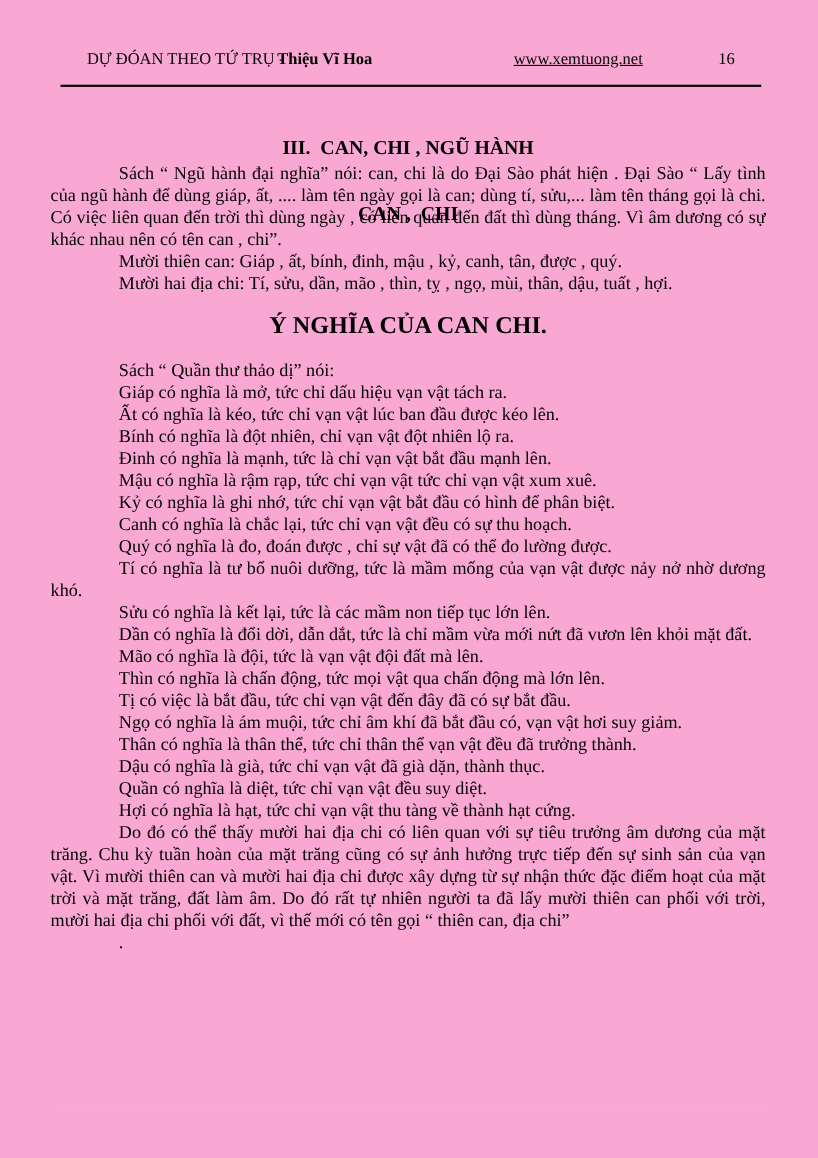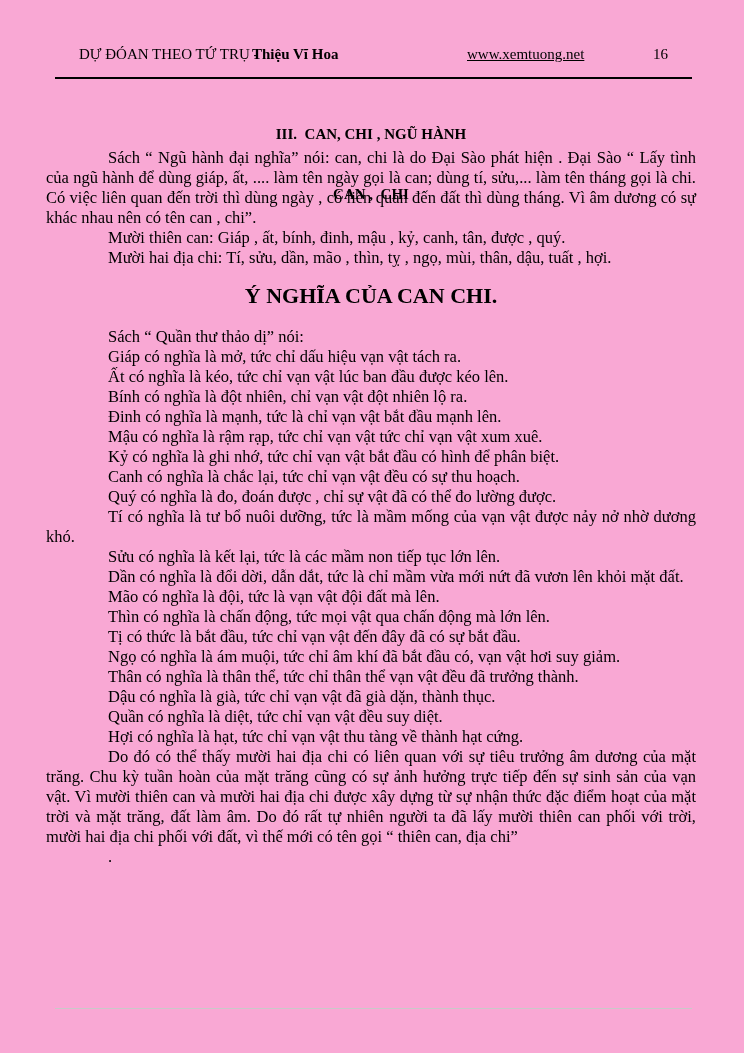--- a/index.html
+++ b/index.html
@@ -33,21 +33,21 @@
   .top-rule    { top: 77px;  border-top: 2px solid #000000; }
   .bottom-rule { top: 1008px; border-top: 1px solid #c9c9c9; }
   
   .chapter {
     position: absolute;
     top: 84px;
     left: 46px;
     width: 650px;
     text-align: center;
     font-weight: bold;
-    font-size: 15px;
+    font-size: 18px;
     line-height: 20px;
     white-space: pre-wrap;
     font-family: Liberation Serif, serif;
   }
   
   .body {
     position: absolute;
     top: 148px;
     left: 46px;
     width: 650px;
@@ -101,21 +101,21 @@
     <p>Đinh có nghĩa là mạnh, tức là chỉ vạn vật bắt đầu mạnh lên.</p>
     <p>Mậu có nghĩa là rậm rạp, tức chỉ vạn vật tức chỉ vạn vật xum xuê.</p>
     <p>Kỷ có nghĩa là ghi nhớ, tức chỉ vạn vật bắt đầu có hình để phân biệt.</p>
     <p>Canh có nghĩa là chắc lại, tức chỉ vạn vật đều có sự thu hoạch.</p>
     <p>Quý có nghĩa là đo, đoán được , chỉ sự vật đã có thể đo lường được.</p>
     <p>Tí có nghĩa là tư bổ nuôi dưỡng, tức là mầm mống của vạn vật được nảy nở nhờ dương khó.</p>
     <p>Sửu có nghĩa là kết lại, tức là các mầm non tiếp tục lớn lên.</p>
     <p>Dần có nghĩa là đổi dời, dẫn dắt, tức là chỉ mầm vừa mới nứt đã vươn lên khỏi mặt đất.</p>
     <p>Mão có nghĩa là đội, tức là vạn vật đội đất mà lên.</p>
     <p>Thìn có nghĩa là chấn động, tức mọi vật qua chấn động mà lớn lên.</p>
-    <p>Tị có thức là bắt đầu, tức chỉ vạn vật đến đây đã có sự bắt đầu.</p>
+    <p>Tị có việc là bắt đầu, tức chỉ vạn vật đến đây đã có sự bắt đầu.</p>
     <p>Ngọ có nghĩa là ám muội, tức chỉ âm khí đã bắt đầu có, vạn vật hơi suy giảm.</p>
     <p>Thân có nghĩa là thân thể, tức chỉ thân thể vạn vật đều đã trưởng thành.</p>
     <p>Dậu có nghĩa là già, tức chỉ vạn vật đã già dặn, thành thục.</p>
     <p>Quần có nghĩa là diệt, tức chỉ vạn vật đều suy diệt.</p>
     <p>Hợi có nghĩa là hạt, tức chỉ vạn vật thu tàng về thành hạt cứng.</p>
     <p>Do đó có thể thấy mười hai địa chi có liên quan với sự tiêu trưởng âm dương của mặt trăng. Chu kỳ tuần hoàn của mặt trăng cũng có sự ảnh hưởng trực tiếp đến sự sinh sản của vạn vật. Vì mười thiên can và mười hai địa chi được xây dựng từ sự nhận thức đặc điểm hoạt của mặt trời và mặt trăng, đất làm âm. Do đó rất tự nhiên người ta đã lấy mười thiên can phối với trời, mười hai địa chi phối với đất, vì thế mới có tên gọi  “ thiên can, địa chi”</p>
     <p>.</p>
   </main>
 
   <div class="rule bottom-rule"></div>

